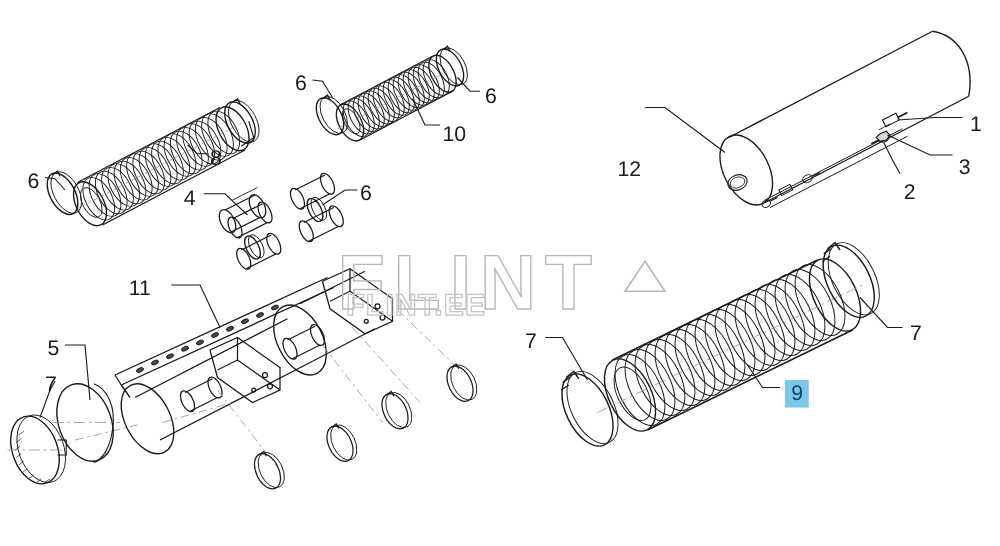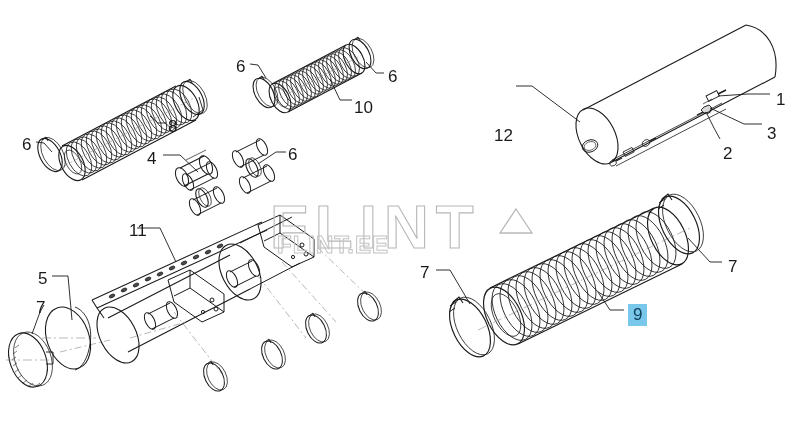--- a/index.html
+++ b/index.html
@@ -444,21 +444,21 @@
       <div class="callout-label" style="left: 168px; top: 118px;">8</div>
       <div class="callout-label" style="left: 236px; top: 58px;">6</div>
       <div class="callout-label" style="left: 388px; top: 68px;">6</div>
       <div class="callout-label" style="left: 354px; top: 99px; text-align: center;">10</div>
       <div class="callout-label" style="left: 494px; top: 91px; margin-top: 36px;">12</div>
       <div class="callout-label" style="left: 776px; top: 91px;">1</div>
       <div class="callout-label" style="left: 767px; top: 125px;">3</div>
       <div class="callout-label" style="left: 723px; top: 145px;">2</div>
       <div class="callout-label" style="left: 147px; top: 150px;">4</div>
       <div class="callout-label" style="left: 288px; top: 146px;">6</div>
-      <div class="callout-label" style="left: 129px; top: 222px;">11</div>
+      <div class="callout-label" style="left: 103px; top: 222px;">11</div>
       <div class="callout-label" style="left: 38px; top: 270px;">5</div>
       <div class="callout-label" style="left: 36px; top: 299px;">7</div>
       <div class="callout-label" style="left: 420px; top: 264px;">7</div>
       <div class="callout-label" style="left: 728px; top: 258px;">7</div>
       <div class="callout-label highlighted" style="left: 628px; top: 304px; background: rgb(121, 200, 236); color: rgb(17, 65, 92);">9</div>
     </div>
 
 </div>
 
 </body></html>

